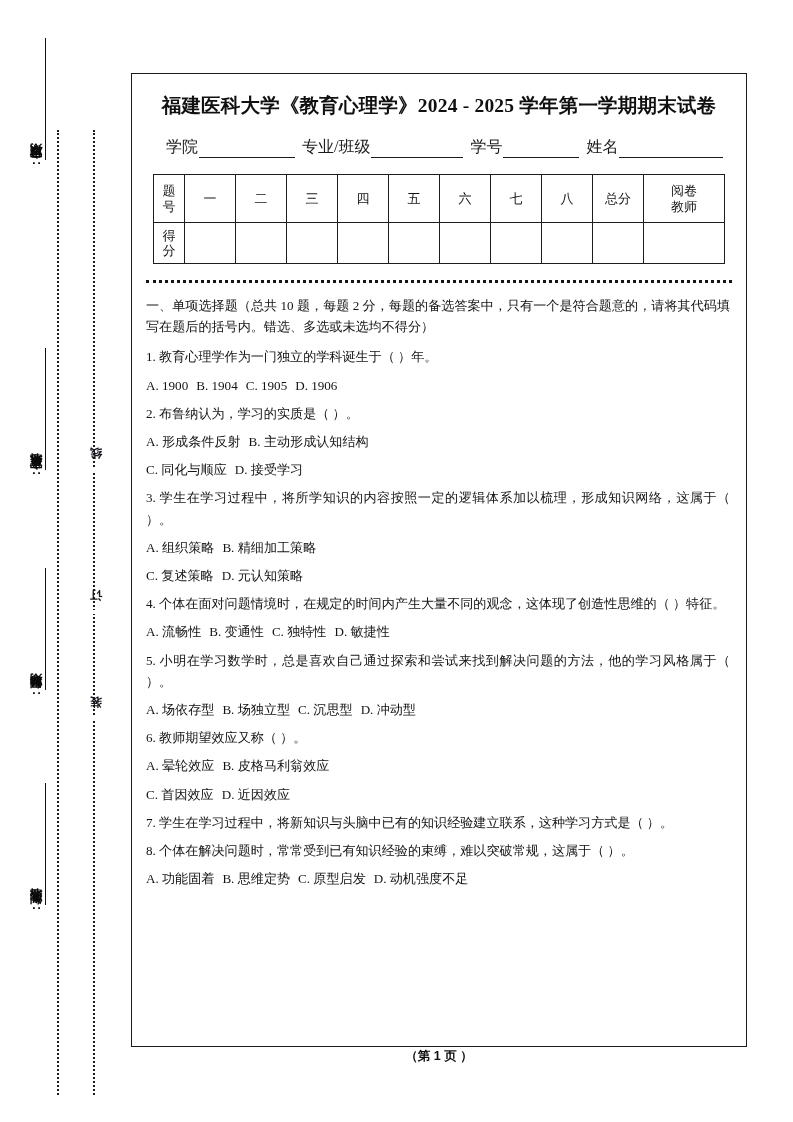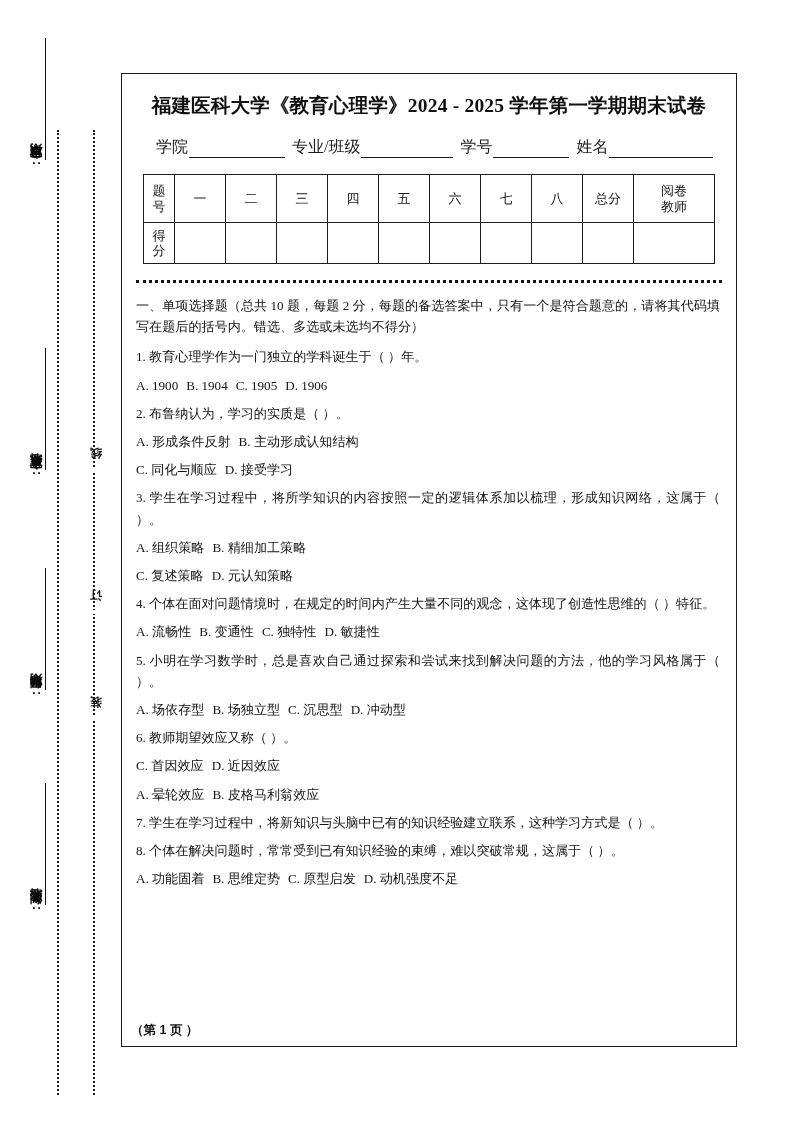--- a/index.html
+++ b/index.html
@@ -54,21 +54,21 @@
     background: #ffffff;
     padding: 2px 0;
     writing-mode: vertical-rl;
     transform: rotate(180deg);
     text-align: center;
   }
 
   
   #paper-frame {
     position: absolute;
-    left: 121px;
+    left: 131px;
     top: 73px;
     width: 616px;
     height: 974px;
     border: 1.4px solid #1b1b1b;
     box-sizing: border-box;
     padding: 0;
   }
 
   
   #exam-title {
@@ -159,23 +159,23 @@
   .q-options {
     margin-bottom: 7px;
     white-space: nowrap;
   }
   .opt { margin-right: 8px; }
 
   
   #page-footer {
     position: absolute;
     left: 131px;
-    top: 1022px;
+    top: 1048px;
     width: 616px;
-    text-align: left;
+    text-align: center;
     font-size: 12.5px;
     font-weight: bold;
     color: #0e0e0e;
     font-family: "Liberation Sans", "DejaVu Sans", sans-serif;
   }
 </style>
 </head>
 <body>
 
 <div id="left-margin">
@@ -272,22 +272,22 @@
         <div class="q-options"><span class="opt"><span>A.</span>&nbsp;<span>形成条件反射</span></span><span class="opt"><span>B.</span>&nbsp;<span>主动形成认知结构</span></span></div>
         <div class="q-options"><span class="opt"><span>C.</span>&nbsp;<span>同化与顺应</span></span><span class="opt"><span>D.</span>&nbsp;<span>接受学习</span></span></div>
         <div class="q-stem">3. 学生在学习过程中，将所学知识的内容按照一定的逻辑体系加以梳理，形成知识网络，这属于（  ）。</div>
         <div class="q-options"><span class="opt"><span>A.</span>&nbsp;<span>组织策略</span></span><span class="opt"><span>B.</span>&nbsp;<span>精细加工策略</span></span></div>
         <div class="q-options"><span class="opt"><span>C.</span>&nbsp;<span>复述策略</span></span><span class="opt"><span>D.</span>&nbsp;<span>元认知策略</span></span></div>
         <div class="q-stem">4. 个体在面对问题情境时，在规定的时间内产生大量不同的观念，这体现了创造性思维的（  ）特征。</div>
         <div class="q-options"><span class="opt"><span>A.</span>&nbsp;<span>流畅性</span></span><span class="opt"><span>B.</span>&nbsp;<span>变通性</span></span><span class="opt"><span>C.</span>&nbsp;<span>独特性</span></span><span class="opt"><span>D.</span>&nbsp;<span>敏捷性</span></span></div>
         <div class="q-stem">5. 小明在学习数学时，总是喜欢自己通过探索和尝试来找到解决问题的方法，他的学习风格属于（  ）。</div>
         <div class="q-options"><span class="opt"><span>A.</span>&nbsp;<span>场依存型</span></span><span class="opt"><span>B.</span>&nbsp;<span>场独立型</span></span><span class="opt"><span>C.</span>&nbsp;<span>沉思型</span></span><span class="opt"><span>D.</span>&nbsp;<span>冲动型</span></span></div>
         <div class="q-stem">6. 教师期望效应又称（  ）。</div>
+        <div class="q-options"><span class="opt"><span>A.</span>&nbsp;<span>晕轮效应</span></span><span class="opt"><span>B.</span>&nbsp;<span>皮格马利翁效应</span></span></div>
         <div class="q-options"><span class="opt"><span>C.</span>&nbsp;<span>首因效应</span></span><span class="opt"><span>D.</span>&nbsp;<span>近因效应</span></span></div>
-        <div class="q-options"><span class="opt"><span>A.</span>&nbsp;<span>晕轮效应</span></span><span class="opt"><span>B.</span>&nbsp;<span>皮格马利翁效应</span></span></div>
         <div class="q-stem">7. 学生在学习过程中，将新知识与头脑中已有的知识经验建立联系，这种学习方式是（  ）。</div>
         <div class="q-stem">8. 个体在解决问题时，常常受到已有知识经验的束缚，难以突破常规，这属于（  ）。</div>
         <div class="q-options"><span class="opt"><span>A.</span>&nbsp;<span>功能固着</span></span><span class="opt"><span>B.</span>&nbsp;<span>思维定势</span></span><span class="opt"><span>C.</span>&nbsp;<span>原型启发</span></span><span class="opt"><span>D.</span>&nbsp;<span>动机强度不足</span></span></div>
       </div>
   </div>
 
 </div>
 
 <div id="page-footer">
   <span>（第 1 页 ）</span>

